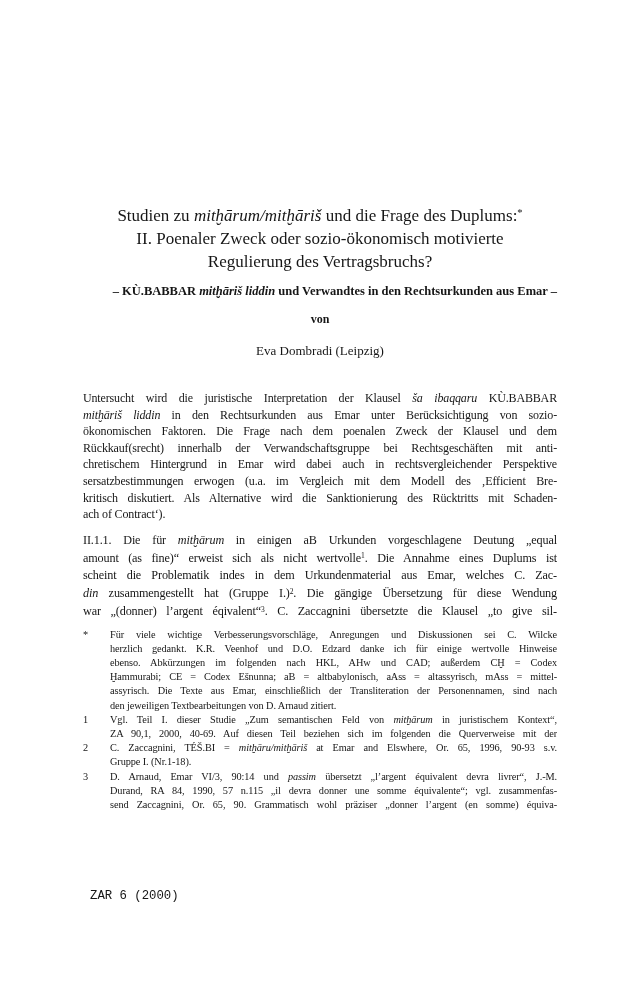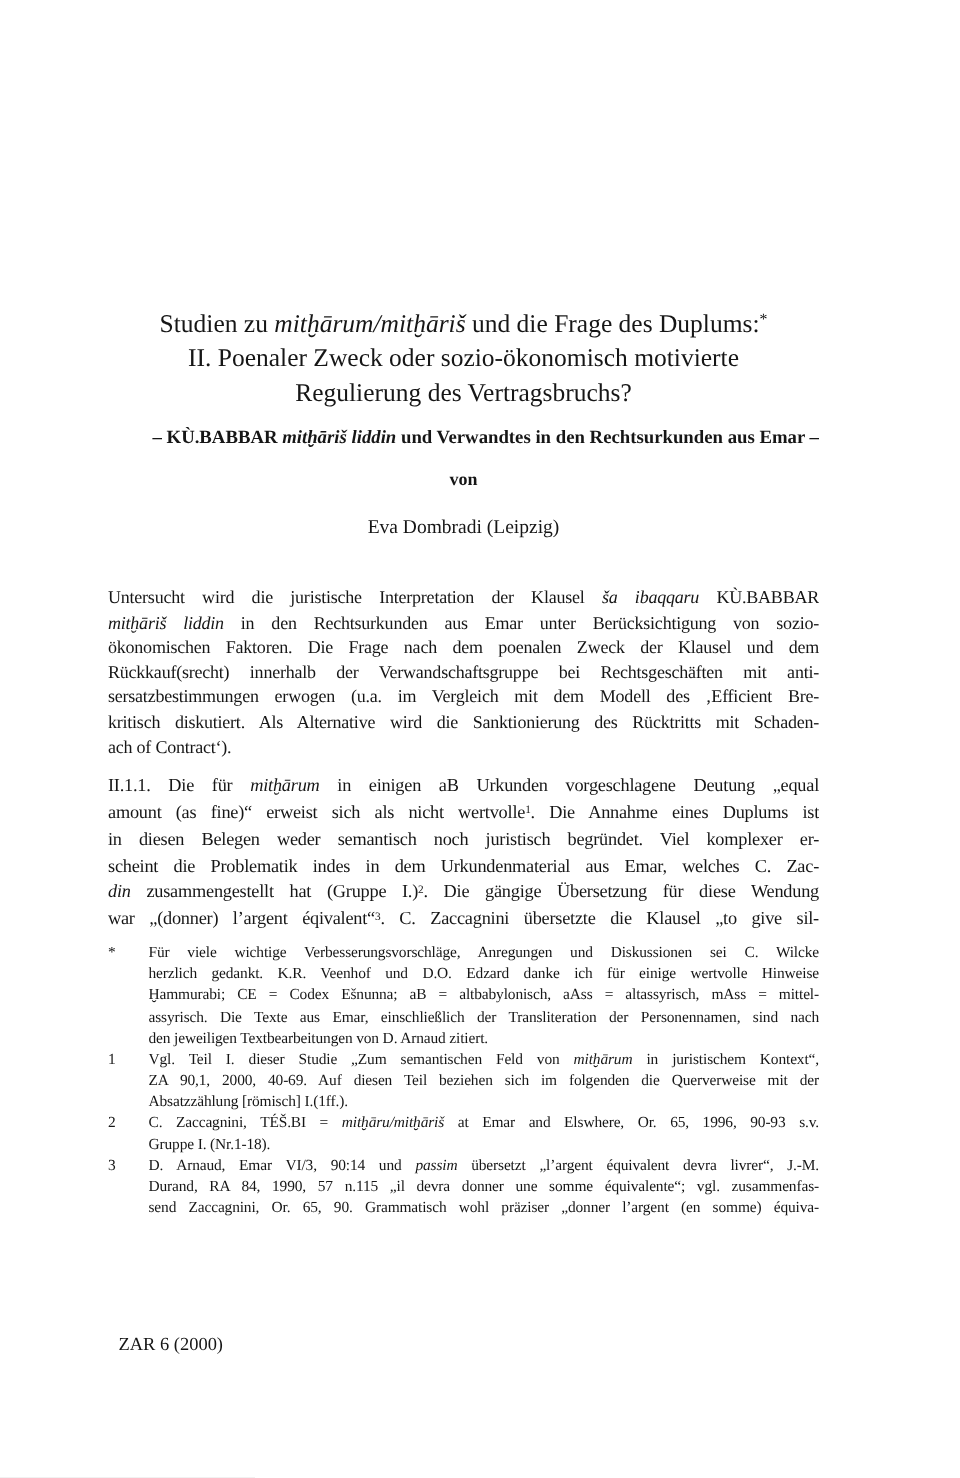--- a/index.html
+++ b/index.html
@@ -5,21 +5,21 @@
   html,body { margin:0; padding:0; background:#e8e8e8; }
   .page {
     position:relative;
     width:640px; height:985px;
     margin:0 auto;
     background:#ffffff;
     color:#161616;
     font-family:"Liberation Serif","DejaVu Serif",serif;
     overflow:hidden;
   }
-  .content { position:absolute; left:72px; top:0; width:474px; }
+  .content { position:absolute; left:83px; top:0; width:474px; }
 
   
   .seg-i   { font-style:italic; }
   .seg-sup { font-size:0.62em; position:relative; top:-0.45em; line-height:0; }
 
   
   .jline {
     text-align:justify;
     text-align-last:justify;
     -moz-text-align-last:justify;
@@ -37,21 +37,21 @@
   .abstract .jline { line-height:16.6px; height:16.6px; }
 
   .bodypara { margin-top:9px; font-size:12.2px; letter-spacing:-0.15px; }
   .bodypara .jline { line-height:17.8px; height:17.8px; }
 
   .footnotes { margin-top:7px; font-size:10.3px; letter-spacing:-0.1px; }
   .footnote  { position:relative; padding-left:27px; }
   .fn-marker { position:absolute; left:0; top:0; line-height:14.2px; }
   .footnotes .jline { line-height:14.2px; height:14.2px; }
 
-  .journal-footer { position:absolute; left:79px; top:889px; font-size:12.3px; }
+  .journal-footer { position:absolute; left:90px; top:889px; font-size:12.3px;font-family:Liberation Mono, monospace; }
 </style>
 </head>
 <body>
 
 <div class="page">
   <div class="content">
 
     <div class="title-block">
       <div><span>Studien zu </span><span class="seg-i">mitḫārum/mitḫāriš</span><span> und die Frage des Duplums:</span><span class="seg-sup">*</span></div>
       <div><span>II. Poenaler Zweck oder sozio-ökonomisch motivierte</span></div>
@@ -61,50 +61,50 @@
     <div class="subtitle"><span>– KÙ.BABBAR </span><span class="seg-i">mitḫāriš liddin</span><span> und Verwandtes in den Rechtsurkunden aus Emar –</span></div>
 
     <div class="byline-von">von</div>
     <div class="byline-author">Eva Dombradi (Leipzig)</div>
 
     <div class="abstract">
       <div class="jline"><span>Untersucht wird die juristische Interpretation der Klausel </span><span class="seg-i">ša ibaqqaru</span><span> KÙ.BABBAR</span></div>
       <div class="jline"><span class="seg-i">mitḫāriš liddin</span><span> in den Rechtsurkunden aus Emar unter Berücksichtigung von sozio-</span></div>
       <div class="jline"><span>ökonomischen Faktoren. Die Frage nach dem poenalen Zweck der Klausel und dem</span></div>
       <div class="jline"><span>Rückkauf(srecht) innerhalb der Verwandschaftsgruppe bei Rechtsgeschäften mit anti-</span></div>
+      <div class="jline"><span>chretischem Hintergrund in Emar wird dabei auch in rechtsvergleichender Perspektive</span></div>
       <div class="jline"><span>sersatzbestimmungen erwogen (u.a. im Vergleich mit dem Modell des ‚Efficient Bre-</span></div>
       <div class="jline"><span>kritisch diskutiert. Als Alternative wird die Sanktionierung des Rücktritts mit Schaden-</span></div>
       <div class="jline lastline"><span>ach of Contract‘).</span></div>
     </div>
 
     <div class="bodypara">
       <div class="jline"><span>II.1.1. Die für </span><span class="seg-i">mitḫārum</span><span> in einigen aB Urkunden vorgeschlagene Deutung „equal</span></div>
       <div class="jline"><span>amount (as fine)“ erweist sich als nicht wertvolle</span><span class="seg-sup">1</span><span>. Die Annahme eines Duplums ist</span></div>
-      <div class="jline"><span>in diesen Belegen weder semantisch noch juristisch begründet. Viel komplexer er-</span></div>
       <div class="jline"><span>scheint die Problematik indes in dem Urkundenmaterial aus Emar, welches C. Zac-</span></div>
       <div class="jline"><span class="seg-i">din</span><span> zusammengestellt hat (Gruppe I.)</span><span class="seg-sup">2</span><span>. Die gängige Übersetzung für diese Wendung</span></div>
       <div class="jline"><span>war „(donner) l’argent éqivalent“</span><span class="seg-sup">3</span><span>. C. Zaccagnini übersetzte die Klausel „to give sil-</span></div>
     </div>
 
     <div class="footnotes">
 
       <div class="footnote">
         <span class="fn-marker">*</span>
         <div class="jline"><span>Für viele wichtige Verbesserungsvorschläge, Anregungen und Diskussionen sei C. Wilcke</span></div>
         <div class="jline"><span>herzlich gedankt. K.R. Veenhof und D.O. Edzard danke ich für einige wertvolle Hinweise</span></div>
+        <div class="jline"><span>ebenso. Abkürzungen im folgenden nach HKL, AHw und CAD; außerdem CḪ = Codex</span></div>
         <div class="jline"><span>Ḫammurabi; CE = Codex Ešnunna; aB = altbabylonisch, aAss = altassyrisch, mAss = mittel-</span></div>
         <div class="jline"><span>assyrisch. Die Texte aus Emar, einschließlich der Transliteration der Personennamen, sind nach</span></div>
         <div class="jline lastline"><span>den jeweiligen Textbearbeitungen von D. Arnaud zitiert.</span></div>
       </div>
 
       <div class="footnote">
         <span class="fn-marker">1</span>
         <div class="jline"><span>Vgl. Teil I. dieser Studie „Zum semantischen Feld von </span><span class="seg-i">mitḫārum</span><span> in juristischem Kontext“,</span></div>
         <div class="jline"><span>ZA 90,1, 2000, 40-69. Auf diesen Teil beziehen sich im folgenden die Querverweise mit der</span></div>
-        <div class="jline lastline"><span>Absatzzählung [römisch] I.(1ff.).</span></div>
       </div>
 
       <div class="footnote">
         <span class="fn-marker">2</span>
         <div class="jline"><span>C. Zaccagnini, TÉŠ.BI = </span><span class="seg-i">mitḫāru/mitḫāriš</span><span> at Emar and Elswhere, Or. 65, 1996, 90-93 s.v.</span></div>
         <div class="jline lastline"><span>Gruppe I. (Nr.1-18).</span></div>
       </div>
 
       <div class="footnote">
         <span class="fn-marker">3</span>

